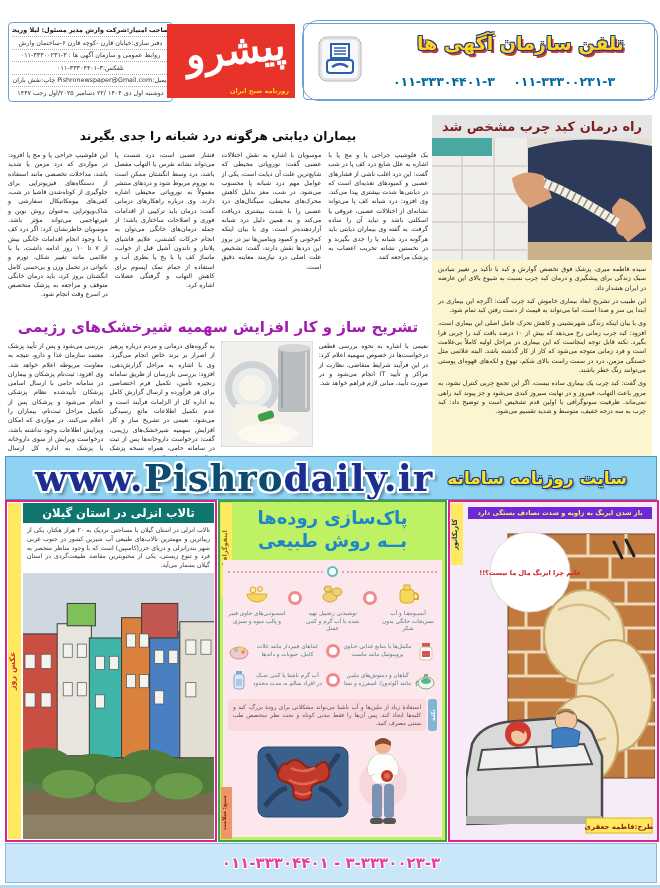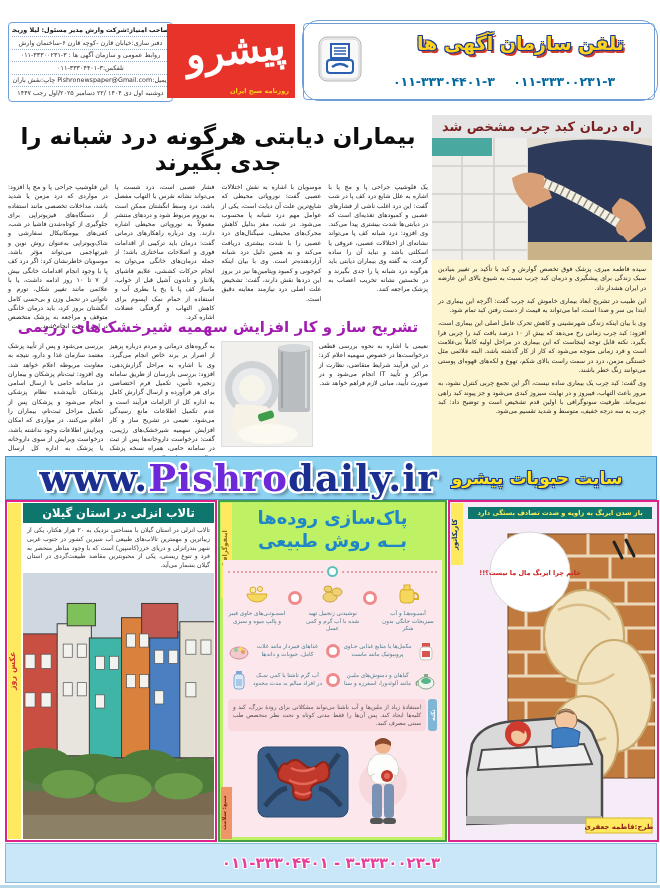--- a/index.html
+++ b/index.html
@@ -20,21 +20,21 @@
   .phone-box{position:absolute;top:20px;left:302px;width:350px;height:75px;
              border:1px solid #6f9fd8;border-radius:17px;background:#fff;padding:2px;}
   .phone-box-inner{width:100%;height:100%;border:1px solid #6f9fd8;border-radius:4px;position:relative;}
   .phone-title{position:absolute;top:8px;right:30px;font-size:19px;font-weight:bold;color:#ffd21f;
                text-shadow:-1px -1px 0 #1a3a8f,1px -1px 0 #1a3a8f,-1px 1px 0 #1a3a8f,1px 1px 0 #1a3a8f,2.5px 2.5px 0 #d03a2a;}
   .phone-nums{position:absolute;bottom:10px;right:20px;left:70px;font-size:12.5px;font-weight:bold;color:#0369a1;
               direction:ltr;text-align:center;word-spacing:14px;white-space:nowrap;}
   .fax-btn{position:absolute;left:14px;top:12px;width:44px;height:46px;}
   
   .art-diabetes{position:absolute;top:113px;left:8px;width:420px;height:203px;}
-  .art-diabetes h1{margin:10px 0 7px 0;font-size:23px;font-weight:bold;color:#0d0d0d;text-align:center;}
+  .art-diabetes h1{margin:16px 0 7px 0;font-size:12px;font-weight:bold;color:#0d0d0d;text-align:center;}
   .dia-cols{display:flex;gap:7px;}
   .dia-col{flex:1;font-size:6.3px;line-height:9.3px;color:#222;text-align:justify;}
   
   .art-liver{position:absolute;top:115px;left:432px;width:220px;height:341px;background:#fdf5cf;}
   .liver-title{background:#e5e5e5;color:#7a1f1f;font-weight:bold;font-size:13px;text-align:center;padding:4px 2px;}
   .liver-photo{display:block;width:220px;height:122px;}
   .liver-body{padding:4px 6px;font-size:6.3px;line-height:9.3px;color:#222;text-align:justify;}
   .liver-body p{margin:0 0 4px 0;}
   
   .art-milk{position:absolute;top:318px;left:8px;width:420px;height:138px;}
@@ -43,21 +43,21 @@
   .milk-col{font-size:6.3px;line-height:9.3px;color:#222;text-align:justify;}
   .milk-c1{width:110px;} .milk-c2{width:106px;} .milk-c3{width:96px;}
   .milk-photo{width:90px;height:104px;flex:none;border:1px solid #ddd;background:#f4f4f2;}
   
   .site-banner{position:absolute;top:456px;left:5px;width:650px;height:42px;background:#8ed3f2;
                border:1px solid #4e94c4;display:flex;align-items:center;justify-content:center;gap:14px;}
   .site-label{font-size:17px;font-weight:bold;color:#ffe21f;
               text-shadow:-1px -1px 0 #1a3a8f,1px -1px 0 #1a3a8f,-1px 1px 0 #1a3a8f,1px 1px 0 #1a3a8f,2px 2px 2px rgba(0,0,0,.35);}
   .site-url{direction:ltr;font-family:"DejaVu Serif",serif;font-weight:bold;font-size:37px;letter-spacing:1px;
             text-shadow:-2px -2px 0 #fff,2px -2px 0 #fff,-2px 2px 0 #fff,2px 2px 0 #fff,-2px 0 0 #fff,2px 0 0 #fff,0 -2px 0 #fff,0 2px 0 #fff,4px 4px 3px rgba(0,0,0,.35);}
-  .u-navy{color:#1a2f8f;} .u-red{color:#6d28d9;}
+  .u-navy{color:#1a2f8f;} .u-red{color:#0c4a6e;}
   
   .vtab{position:absolute;writing-mode:vertical-rl;transform:rotate(180deg);text-align:center;
         font-weight:bold;background:#ffe95e;}
   
   .photo-box{position:absolute;top:500px;left:5px;width:208px;height:338px;border:2px solid #e0218a;background:#fff;}
   .photo-tab{left:1px;top:1px;bottom:1px;width:13px;font-size:8px;color:#d0342c;}
   .photo-inner{position:absolute;left:16px;top:1px;right:1px;bottom:1px;display:flex;flex-direction:column;}
   .photo-title{background:#0f766e;color:#fff;font-weight:bold;font-size:11.5px;text-align:center;padding:3px 2px;}
   .photo-caption{font-size:6.2px;line-height:8.8px;color:#333;text-align:justify;padding:3px 4px;}
   .photo-img{flex:1;display:block;width:100%;}
@@ -83,21 +83,21 @@
   .ig-note-tab{background:#7fb5d5;color:#fff;font-size:6px;font-weight:bold;writing-mode:vertical-rl;transform:rotate(180deg);
                text-align:center;border-radius:3px;padding:2px 1px;}
   .ig-note-text{background:#f9d9de;border-radius:4px;font-size:5.8px;line-height:8px;color:#555;
                 text-align:justify;padding:4px 5px;flex:1;margin-right:2px;}
   .ig-illus{flex:1;display:flex;flex-direction:row;align-items:center;justify-content:center;gap:8px;direction:ltr;}
   .ig-src{left:1px;bottom:1px;width:11px;height:52px;font-size:5.5px;color:#7a2a10;background:#f0956a;position:absolute;
           writing-mode:vertical-rl;transform:rotate(180deg);text-align:center;font-weight:bold;}
   
   .cartoon-box{position:absolute;top:500px;left:448px;width:207px;height:338px;border:2px solid #e0218a;background:#f5ecf7;overflow:hidden;}
   .ct-tab{left:1px;top:1px;width:12px;height:62px;font-size:7px;color:#1a3a6b;}
-  .ct-title{position:absolute;top:5px;right:5px;width:182px;background:#0f766e;color:#ffee58;
+  .ct-title{position:absolute;top:5px;right:5px;width:182px;background:#6d28d9;color:#ffee58;
             font-size:6.6px;font-weight:bold;text-align:center;padding:2px 1px;}
   .ct-scene{position:absolute;left:14px;top:18px;right:2px;bottom:2px;}
   
   .bot-banner{position:absolute;top:843px;left:5px;width:650px;height:38px;background:#c9e7f8;border:1px solid #8ab8d8;
               display:flex;align-items:center;justify-content:center;gap:24px;}
   .bot-title{font-size:16px;font-weight:bold;color:#17356b;
              text-shadow:-1px -1px 0 #fff,1px -1px 0 #fff,-1px 1px 0 #fff,1px 1px 0 #fff;}
   .bot-nums{direction:ltr;font-size:15px;font-weight:bold;color:#e83e9c;white-space:nowrap;
             text-shadow:-1px -1px 0 #fff,1px -1px 0 #fff,-1px 1px 0 #fff,1px 1px 0 #fff;}
   .bottom-line{position:absolute;left:0;right:0;bottom:0;height:3px;background:#b8d8ea;}
@@ -196,21 +196,21 @@
         <path d="M14 62 Q4 88 20 98 L70 100 Q60 78 44 64 Z" fill="#f6f3e6"></path>
         <ellipse cx="46" cy="92" rx="30" ry="10" fill="#fbf9f0"></ellipse>
         <rect x="36" y="70" width="16" height="8" rx="3" fill="#3f9d4b" transform="rotate(-18 44 74)"></rect>
       </svg>
       <div class="milk-col milk-c2">به گروه‌های درمانی و مردم درباره پرهیز از اصرار بر برند خاص انجام می‌گیرد. وی با اشاره به مراحل گزارش‌دهی، افزود: بررسی بازرسان از طریق سامانه زنجیره تأمین، تکمیل فرم اختصاصی برای هر فرآورده و ارسال گزارش کامل به اداره کل از الزامات فرآیند است و عدم تکمیل اطلاعات مانع رسیدگی می‌شود. نعیمی در تشریح ساز و کار افزایش سهمیه شیرخشک‌های رژیمی، گفت: درخواست داروخانه‌ها پس از ثبت در سامانه حامی، همراه نسخه پزشک معالج و مستندات بالینی</div>
       <div class="milk-col milk-c3">بررسی می‌شود و پس از تأیید پزشک معتمد سازمان غذا و دارو، نتیجه به معاونت مربوطه اعلام خواهد شد. وی افزود: ثبت‌نام پزشکان و بیماران در سامانه حامی با ارسال اسامی پزشکان تأییدشده نظام پزشکی انجام می‌شود و پزشکان پس از تکمیل مراحل ثبت‌نام، بیماران را اعلام می‌کنند. در مواردی که امکان ویرایش اطلاعات وجود نداشته باشد، درخواست ویرایش از سوی داروخانه یا پزشک به اداره کل ارسال می‌شود.</div>
     </div>
   </div>
 
   <div class="site-banner">
-    <span class="site-label">سایت حبوبات پیشرو</span>
+    <span class="site-label">سایت روزنامه سامانه</span>
     <span class="site-url"><span class="u-navy">www.</span><span class="u-red">Pishro</span><span class="u-navy">daily</span><span class="u-navy">.ir</span></span>
   </div>
 
   <div class="photo-box">
     <div class="vtab photo-tab">عکس روز</div>
     <div class="photo-inner">
       <div class="photo-title">تالاب انزلی در استان گیلان</div>
       <div class="photo-caption">تالاب انزلی در استان گیلان با مساحتی نزدیک به ۲۰ هزار هکتار، یکی از زیباترین و مهمترین تالاب‌های طبیعی آب شیرین کشور در جنوب غربی شهر بندرانزلی و دریای خزر(کاسپین) است که با وجود مناظر منحصر به فرد و تنوع زیستی، یکی از محبوبترین مقاصد طبیعت‌گردی در استان گیلان بشمار می‌آید.</div>
       <svg class="photo-img" viewBox="0 0 190 262" preserveAspectRatio="none">
         <rect width="190" height="262" fill="#cfd8e0"></rect>

